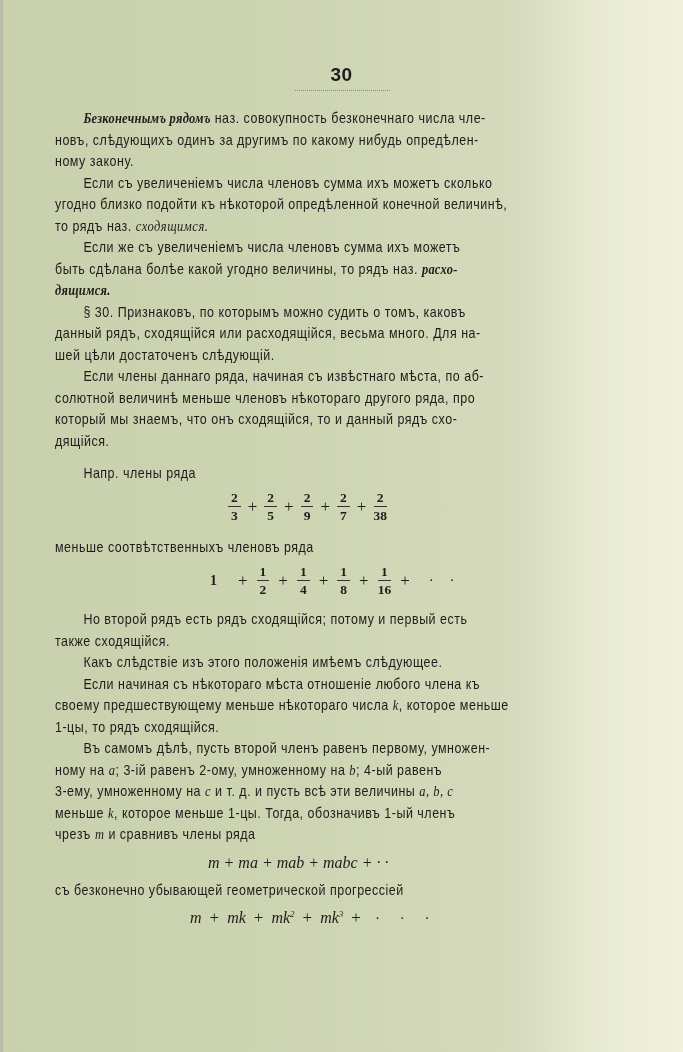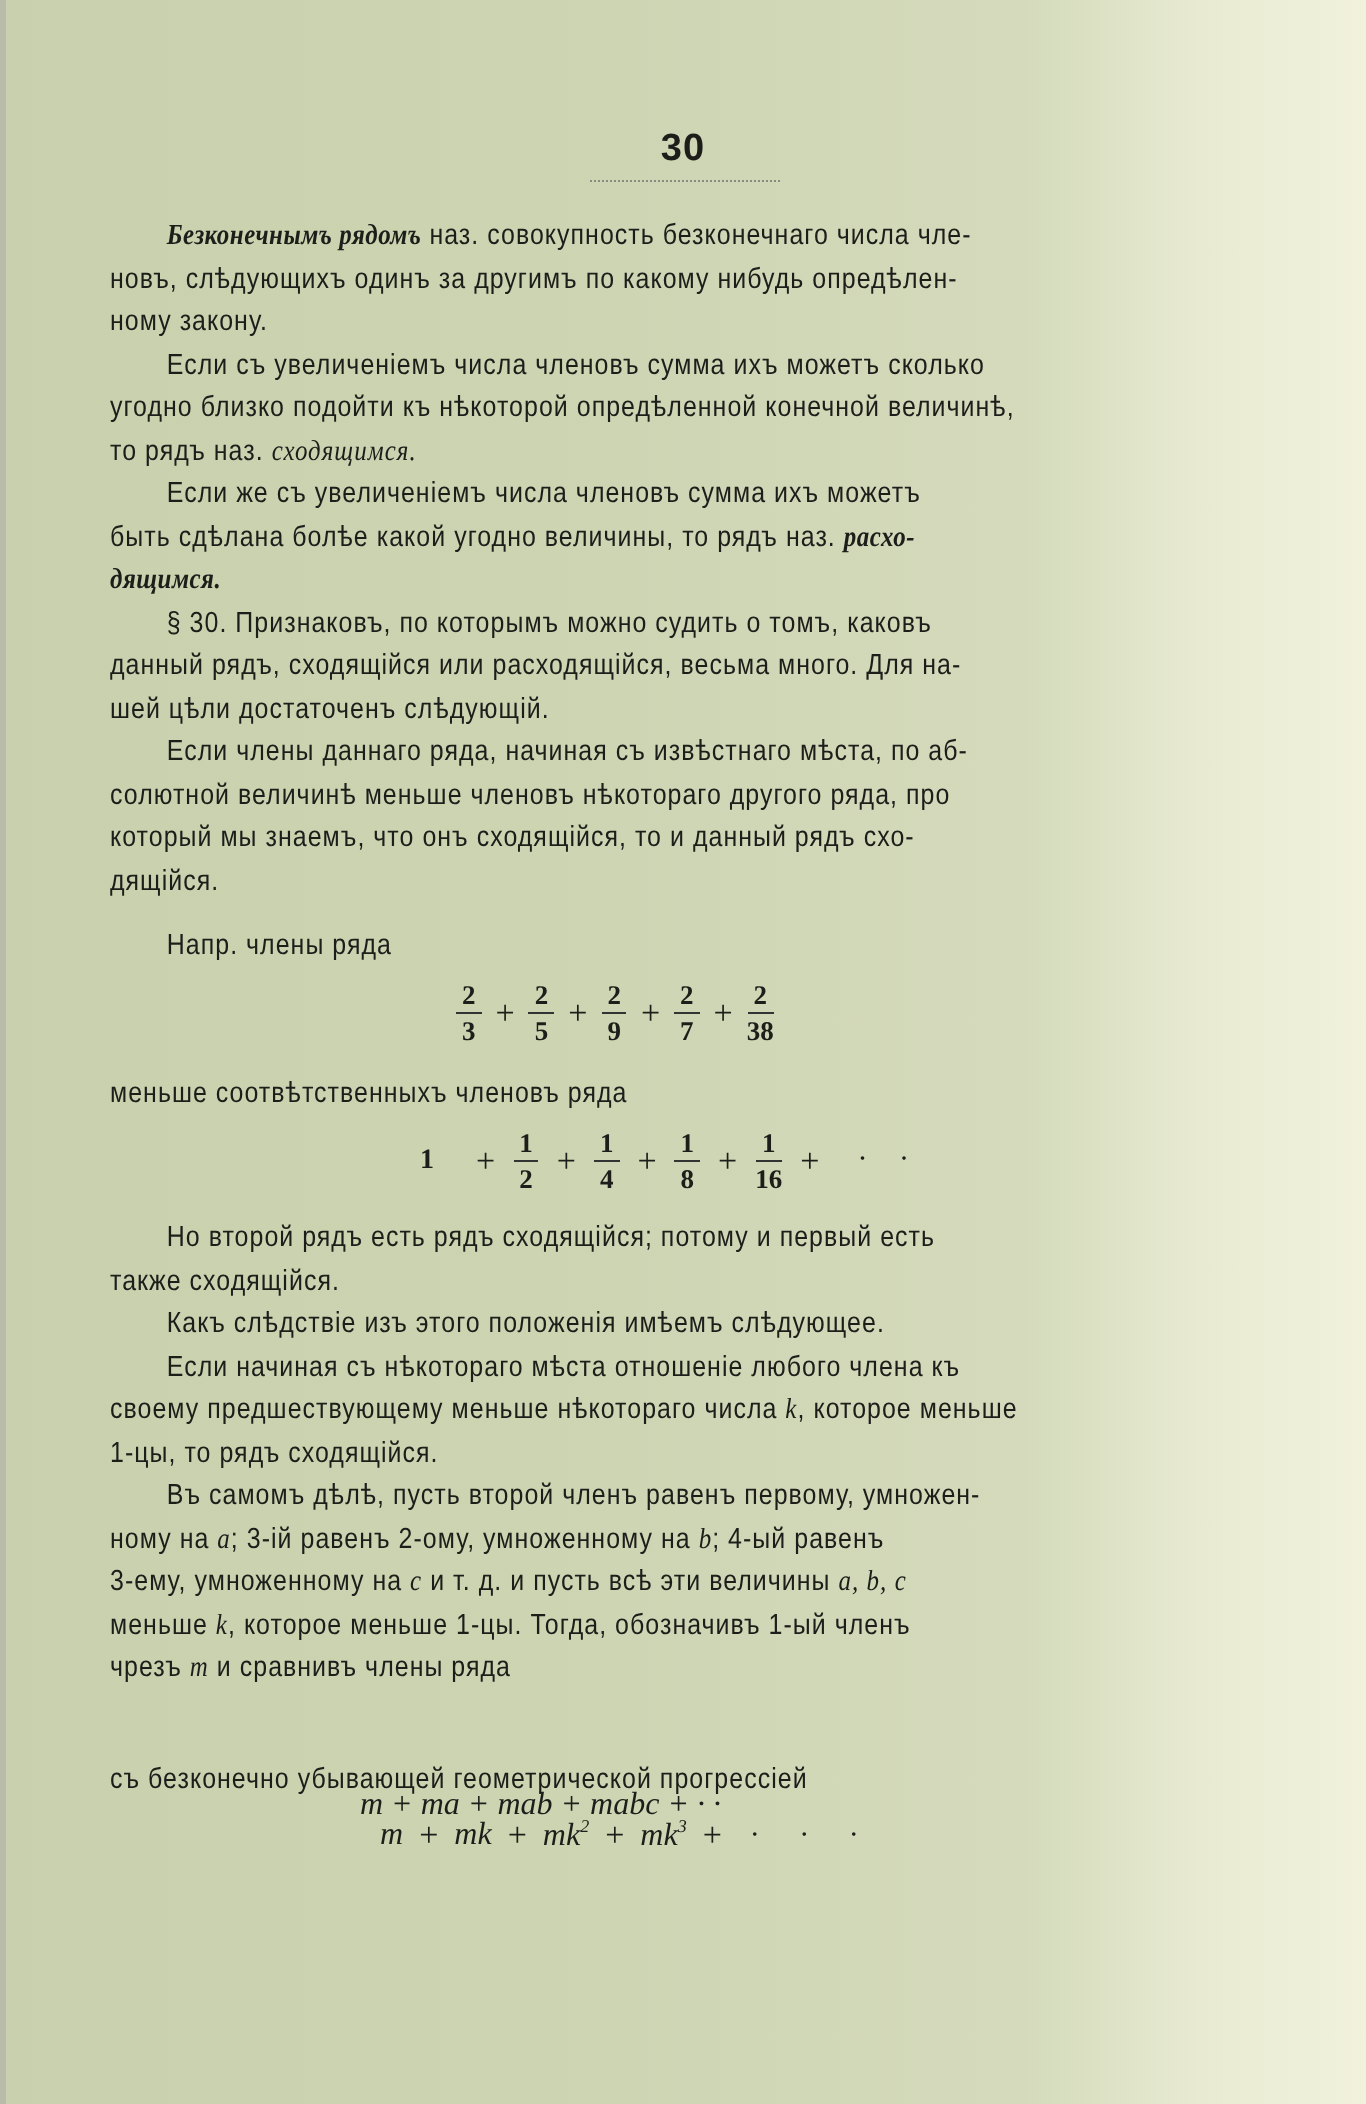--- a/index.html
+++ b/index.html
@@ -174,21 +174,21 @@
     <span class="line indent">Если начиная съ нѣкотораго мѣста отношеніе любого члена къ</span>
     <span class="line"><span>своему предшествующему меньше нѣкотораго числа </span><span class="itm">k</span><span>, которое меньше</span></span>
     <span class="line">1-цы, то рядъ сходящійся.</span>
     <span class="line indent">Въ самомъ дѣлѣ, пусть второй членъ равенъ первому, умножен-</span>
     <span class="line"><span>ному на </span><span class="itm">a</span><span>; 3-ій равенъ 2-ому, умноженному на </span><span class="itm">b</span><span>; 4-ый равенъ</span></span>
     <span class="line"><span>3-ему, умноженному на </span><span class="itm">c</span><span> и т. д. и пусть всѣ эти величины </span><span class="itm">a, b, c</span></span>
     <span class="line"><span>меньше </span><span class="itm">k</span><span>, которое меньше 1-цы. Тогда, обозначивъ 1-ый членъ</span></span>
     <span class="line"><span>чрезъ </span><span class="itm">m</span><span> и сравнивъ члены ряда</span></span>
   </div>
 
-  <div class="formula" style="left:180px; top:854px;margin-top:40px;">
+  <div class="formula" style="left:208px; top:854px;">
     <span class="mterm">m + ma + mab + mabc + · ·</span>
   </div>
 
   <div class="text" style="top:880px;">
     <span class="line">съ безконечно убывающей геометрической прогрессіей</span>
   </div>
 
   <div class="formula" style="left:190px; top:908px; gap:8px;">
     <span class="mterm">m</span>
     <span class="op">+</span>

